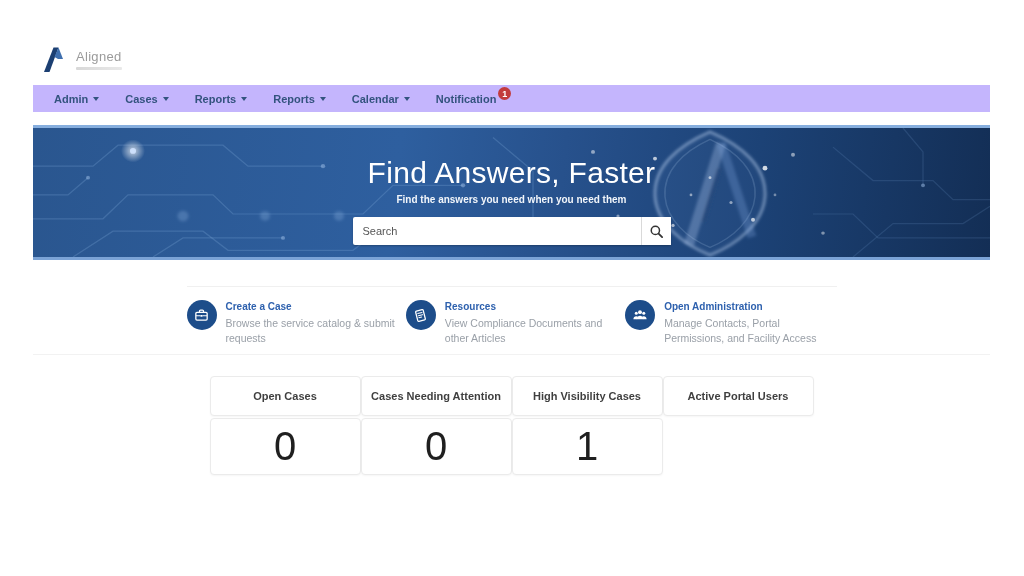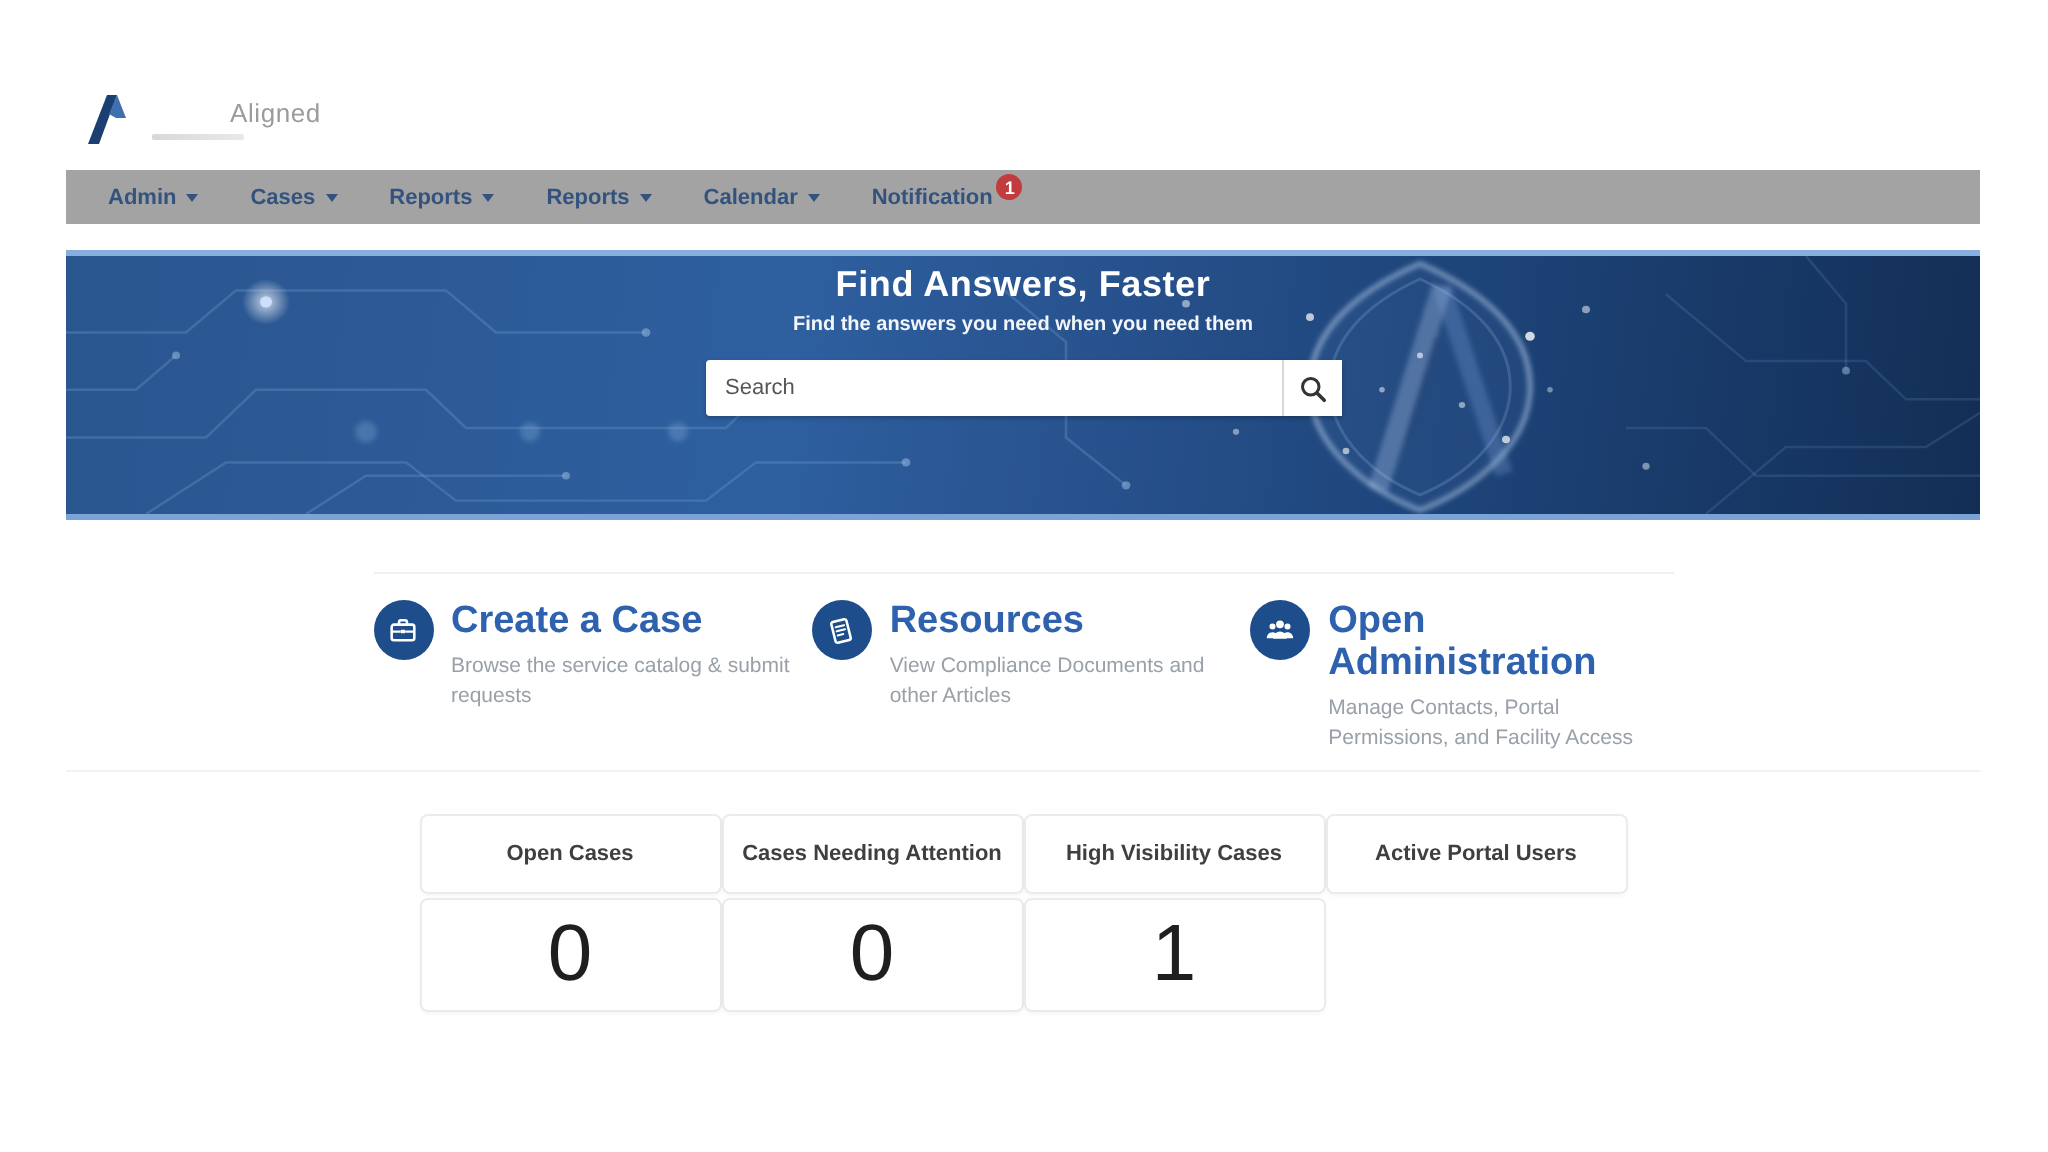--- a/index.html
+++ b/index.html
@@ -5,64 +5,64 @@
   * { margin:0; padding:0; box-sizing:border-box; }
   html,body { width:1024px; height:576px; background:#ffffff; overflow:hidden;
               font-family:"Liberation Sans", sans-serif; }
   .content { width:957px; margin-left:33px; }
 
   
   .topbar { height:85px; padding:46px 0 0 10px; }
   .logo { display:flex; align-items:flex-start; gap:7px; cursor:pointer; width:130px; }
   .logo-a { width:26px; height:27px; display:block; }
   .logo-text { padding-top:3px; }
-  .brand-name { font-size:13px; color:#9b9b9b; letter-spacing:.3px; display:block;margin-left:39px; }
+  .brand-name { font-size:13px; color:#9b9b9b; letter-spacing:.3px; display:block; }
   .brand-tagline { display:block; width:46px; height:3px; margin-top:3px;
                    background:linear-gradient(90deg,#d8d8d8,#e9e9e9); border-radius:1px; }
 
   
-  .navbar { height:27px; background:#a3a3a3; display:flex; align-items:center;
+  .navbar { height:27px; background:#c4b5fd; display:flex; align-items:center;
             padding-left:8px; }
   .nav-item { display:flex; align-items:center; padding:0 13px; height:100%;
               font-size:11px; font-weight:bold; color:#33537e; text-decoration:none;
               cursor:pointer; white-space:nowrap; }
   .caret { width:0; height:0; border-left:3.5px solid transparent;
            border-right:3.5px solid transparent; border-top:4px solid #33537e;
            margin-left:5px; display:inline-block; }
   .badge { background:#c23b3d; color:#fff; width:13px; height:13px; border-radius:50%;
            font-size:9px; font-weight:bold; display:inline-flex; align-items:center;
            justify-content:center; margin-left:2px; position:relative; top:-5px; }
 
   
   .hero { position:relative; height:135px; margin-top:13px; overflow:hidden;
           background:linear-gradient(97deg,#2a568f 0%, #2e5f9f 38%, #27518c 55%,
                      #1c4276 75%, #132e55 100%);
           border-top:3px solid #86aede; border-bottom:3px solid #7ba3d6;
           text-align:center; }
   .hero-art { position:absolute; left:0; top:0; width:100%; height:100%; }
   .hero-inner { position:relative; z-index:2; }
-  .hero-title { color:#ffffff; font-size:18px; font-weight:bold; letter-spacing:.3px;
-                margin-top:4px; }
+  .hero-title { color:#ffffff; font-size:30px; font-weight:normal; letter-spacing:.3px;
+                margin-top:28px; }
   .hero-subtitle { color:#f2f6fb; font-size:10px; font-weight:bold; margin-top:4px; }
   .searchbar { width:318px; height:28px; margin:12px auto 12px; background:#ffffff;
                border-radius:2px; display:flex; align-items:stretch;
                box-shadow:0 1px 2px rgba(0,0,0,.25); }
   .searchbar input { flex:1; border:none; outline:none; padding:0 10px; font-size:11px;
                      color:#333; font-family:"Liberation Sans",sans-serif; background:transparent; }
   .searchbar input::placeholder { color:#555; }
   .search-btn { width:30px; border:none; border-left:1px solid #d9d9d9; background:#fff;
                 cursor:pointer; display:flex; align-items:center; justify-content:center; }
 
   
   .features { width:650px; margin:26px auto 0; padding-top:13px;
               border-top:1px solid #f0f0f0; display:flex; gap:8px; min-height:52px; }
   .feature { flex:1; display:flex; gap:9px; cursor:pointer; }
   .ficon { width:30px; height:30px; border-radius:50%; background:#1d4d8a; flex:0 0 30px;
            display:flex; align-items:center; justify-content:center; }
-  .feature h3 { font-size:19px; font-weight:bold; color:#2e61ae; line-height:1.1;
+  .feature h3 { font-size:10px; font-weight:bold; color:#2e61ae; line-height:1.1;
                 margin-top:1px; }
   .feature p { font-size:10.5px; color:#9aa0a8; line-height:1.45; margin-top:4px;
                max-width:172px; }
 
   .section-divider { border-top:1px solid #f2f2f2; margin-top:8px; }
 
   
   .stats { display:flex; justify-content:center; gap:0; margin-top:21px; }
   .stat-card { width:151px; cursor:pointer; }
   .stat-label { height:40px; border:1px solid #ebebeb; border-radius:4px; background:#fff;

